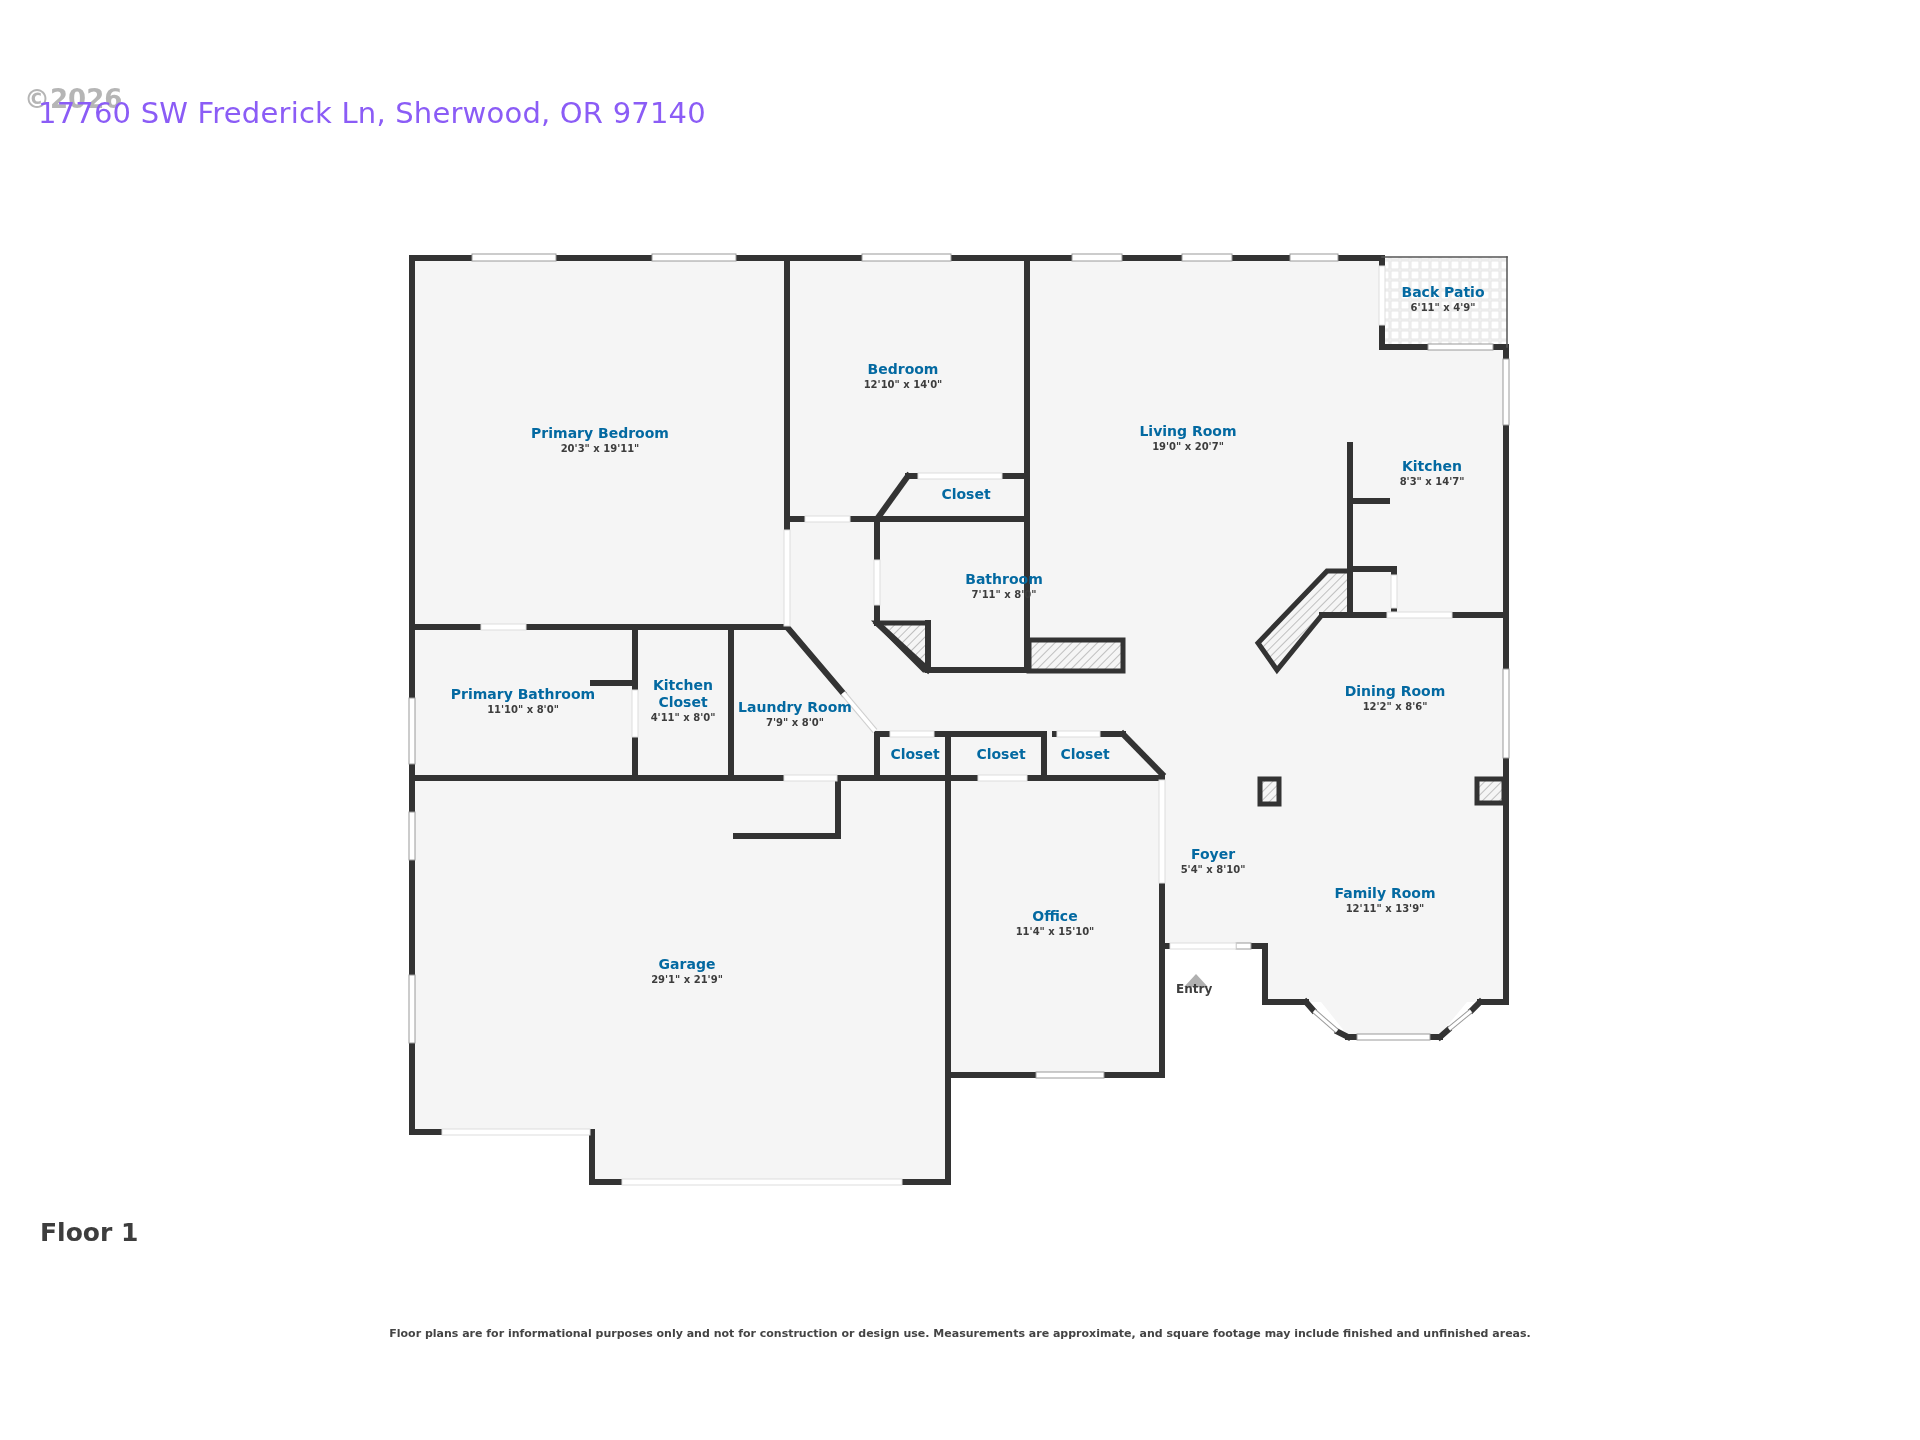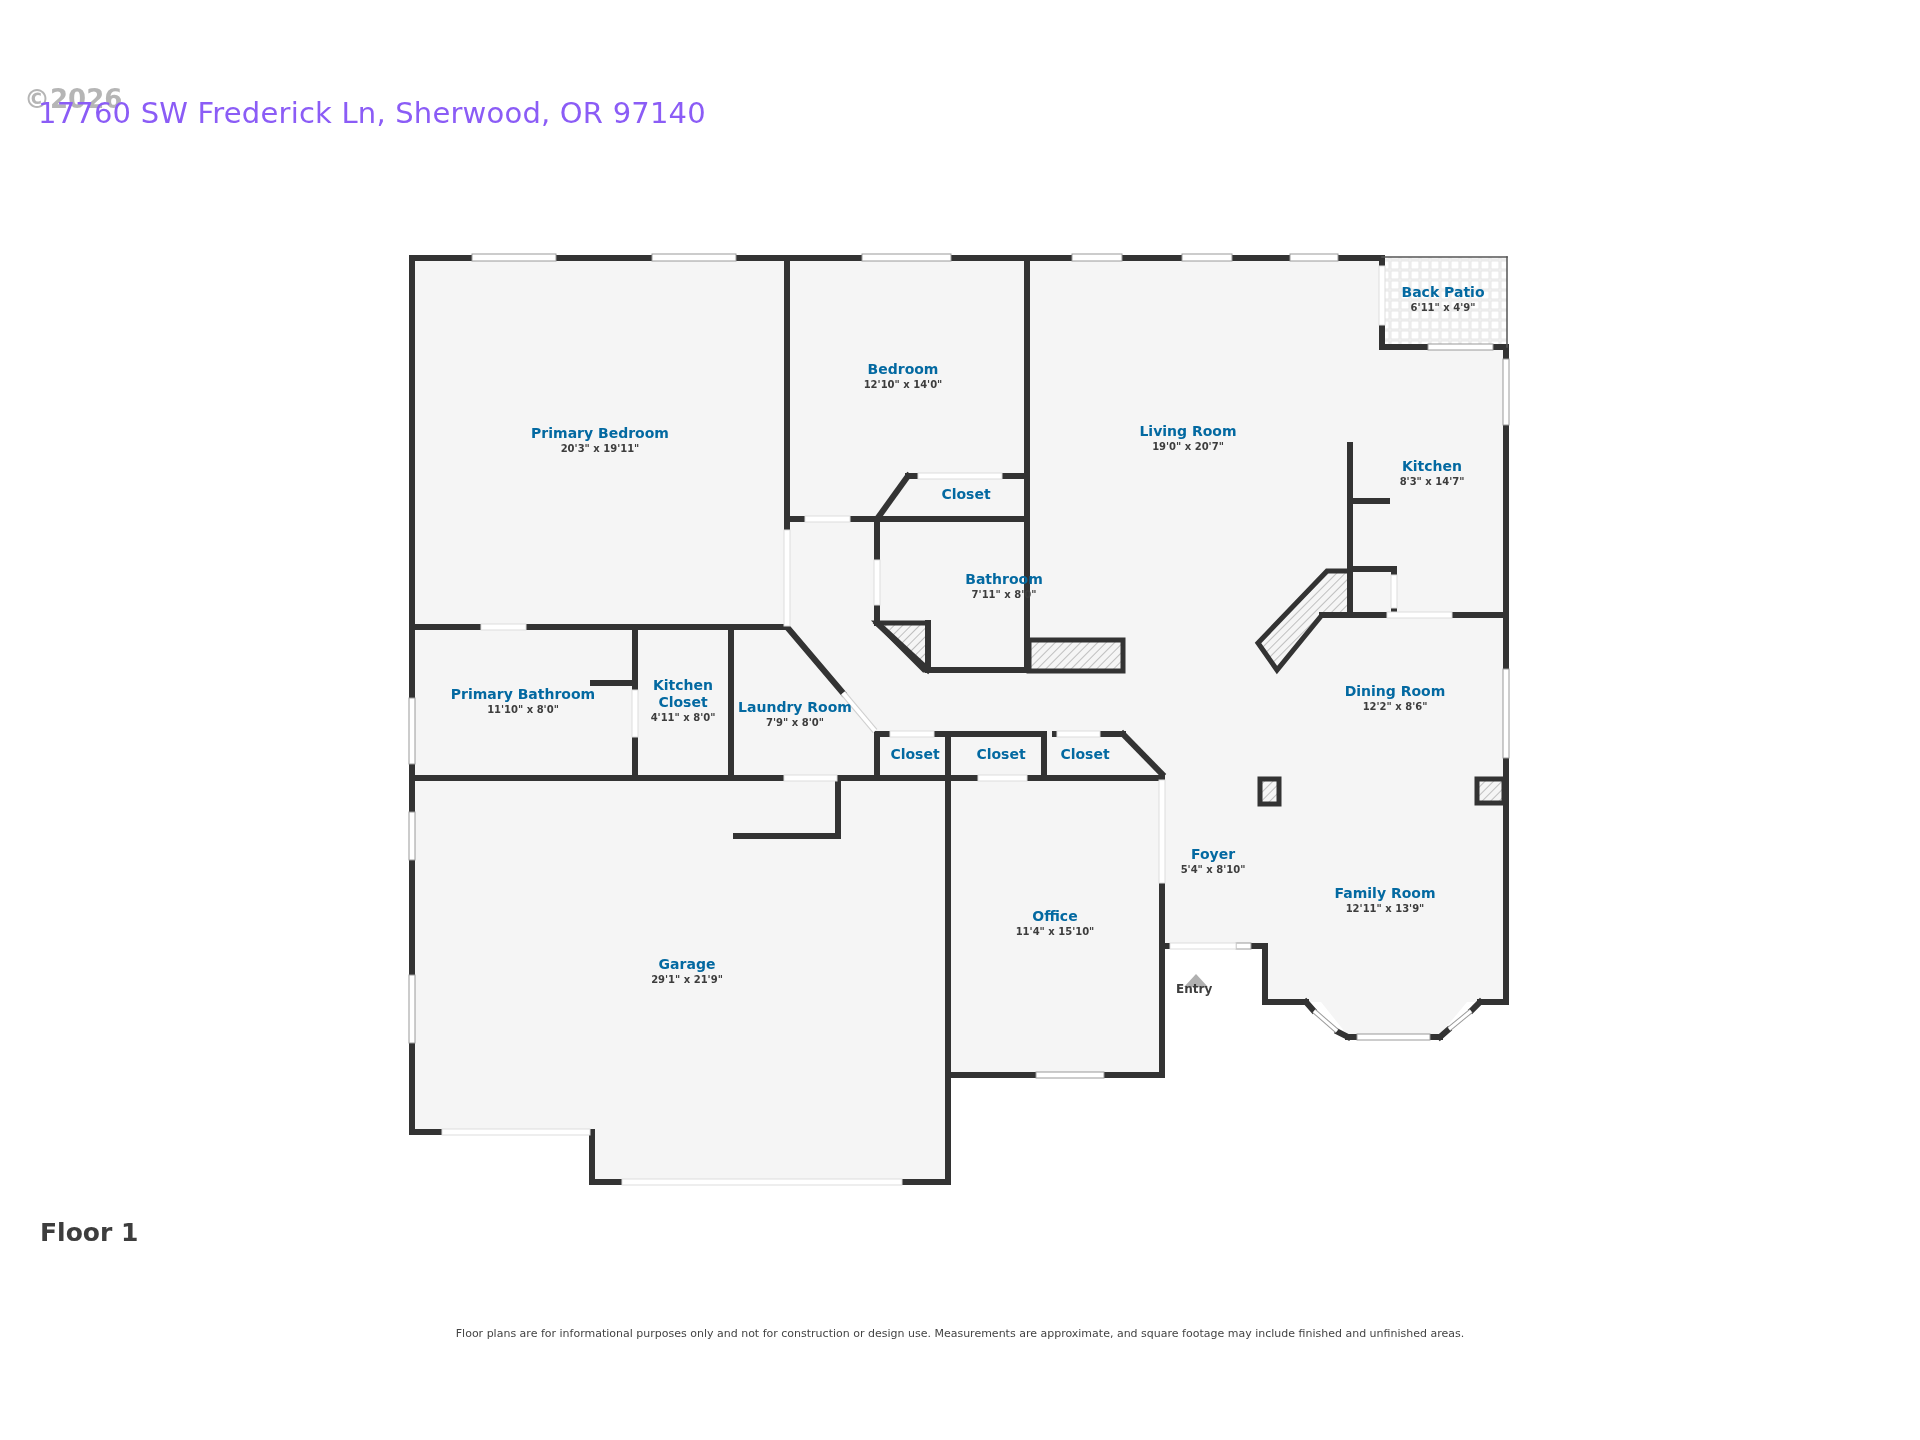--- a/index.html
+++ b/index.html
@@ -1,20 +1,20 @@
 <!DOCTYPE html>
 <html><head>
 <meta charset="utf-8">
 <style>
   html,body{margin:0;padding:0;background:#ffffff;}
   body{width:1920px;height:1440px;position:relative;overflow:hidden;font-family:"DejaVu Sans","Liberation Sans",sans-serif;color:#3d3d3d;}
   .title{position:absolute;left:38px;top:96px;font-size:29px;font-weight:normal;color:#8b5cf6;letter-spacing:0.2px;}
   .copyright{position:absolute;left:4px;top:84px;font-size:26px;color:rgba(120,120,120,0.55);font-weight:bold;margin-left:20px;}
   .floor-label{position:absolute;left:40px;top:1218px;font-size:25px;font-weight:bold;color:#3d3d3d;}
-  .disclaimer{position:absolute;left:0;width:1920px;text-align:center;top:1327px;font-size:11px;font-weight:normal;color:#444;}
+  .disclaimer{position:absolute;left:0;width:1920px;text-align:center;top:1327px;font-size:11px;font-weight:bold;color:#444;}
   svg.plan{position:absolute;left:0;top:0;}
   .room-label{position:absolute;transform:translate(-50%,0);text-align:center;white-space:nowrap;}
   .room-name{font-size:14px;font-weight:bold;color:#0369a1;line-height:17px;}
   .room-dim{font-size:10px;font-weight:bold;color:#3d3d3d;line-height:13px;}
   .entry-label{position:absolute;font-size:12px;font-weight:bold;color:#3d3d3d;}
 </style>
 </head>
 <body>
 
 <div class="copyright">©2026</div>

